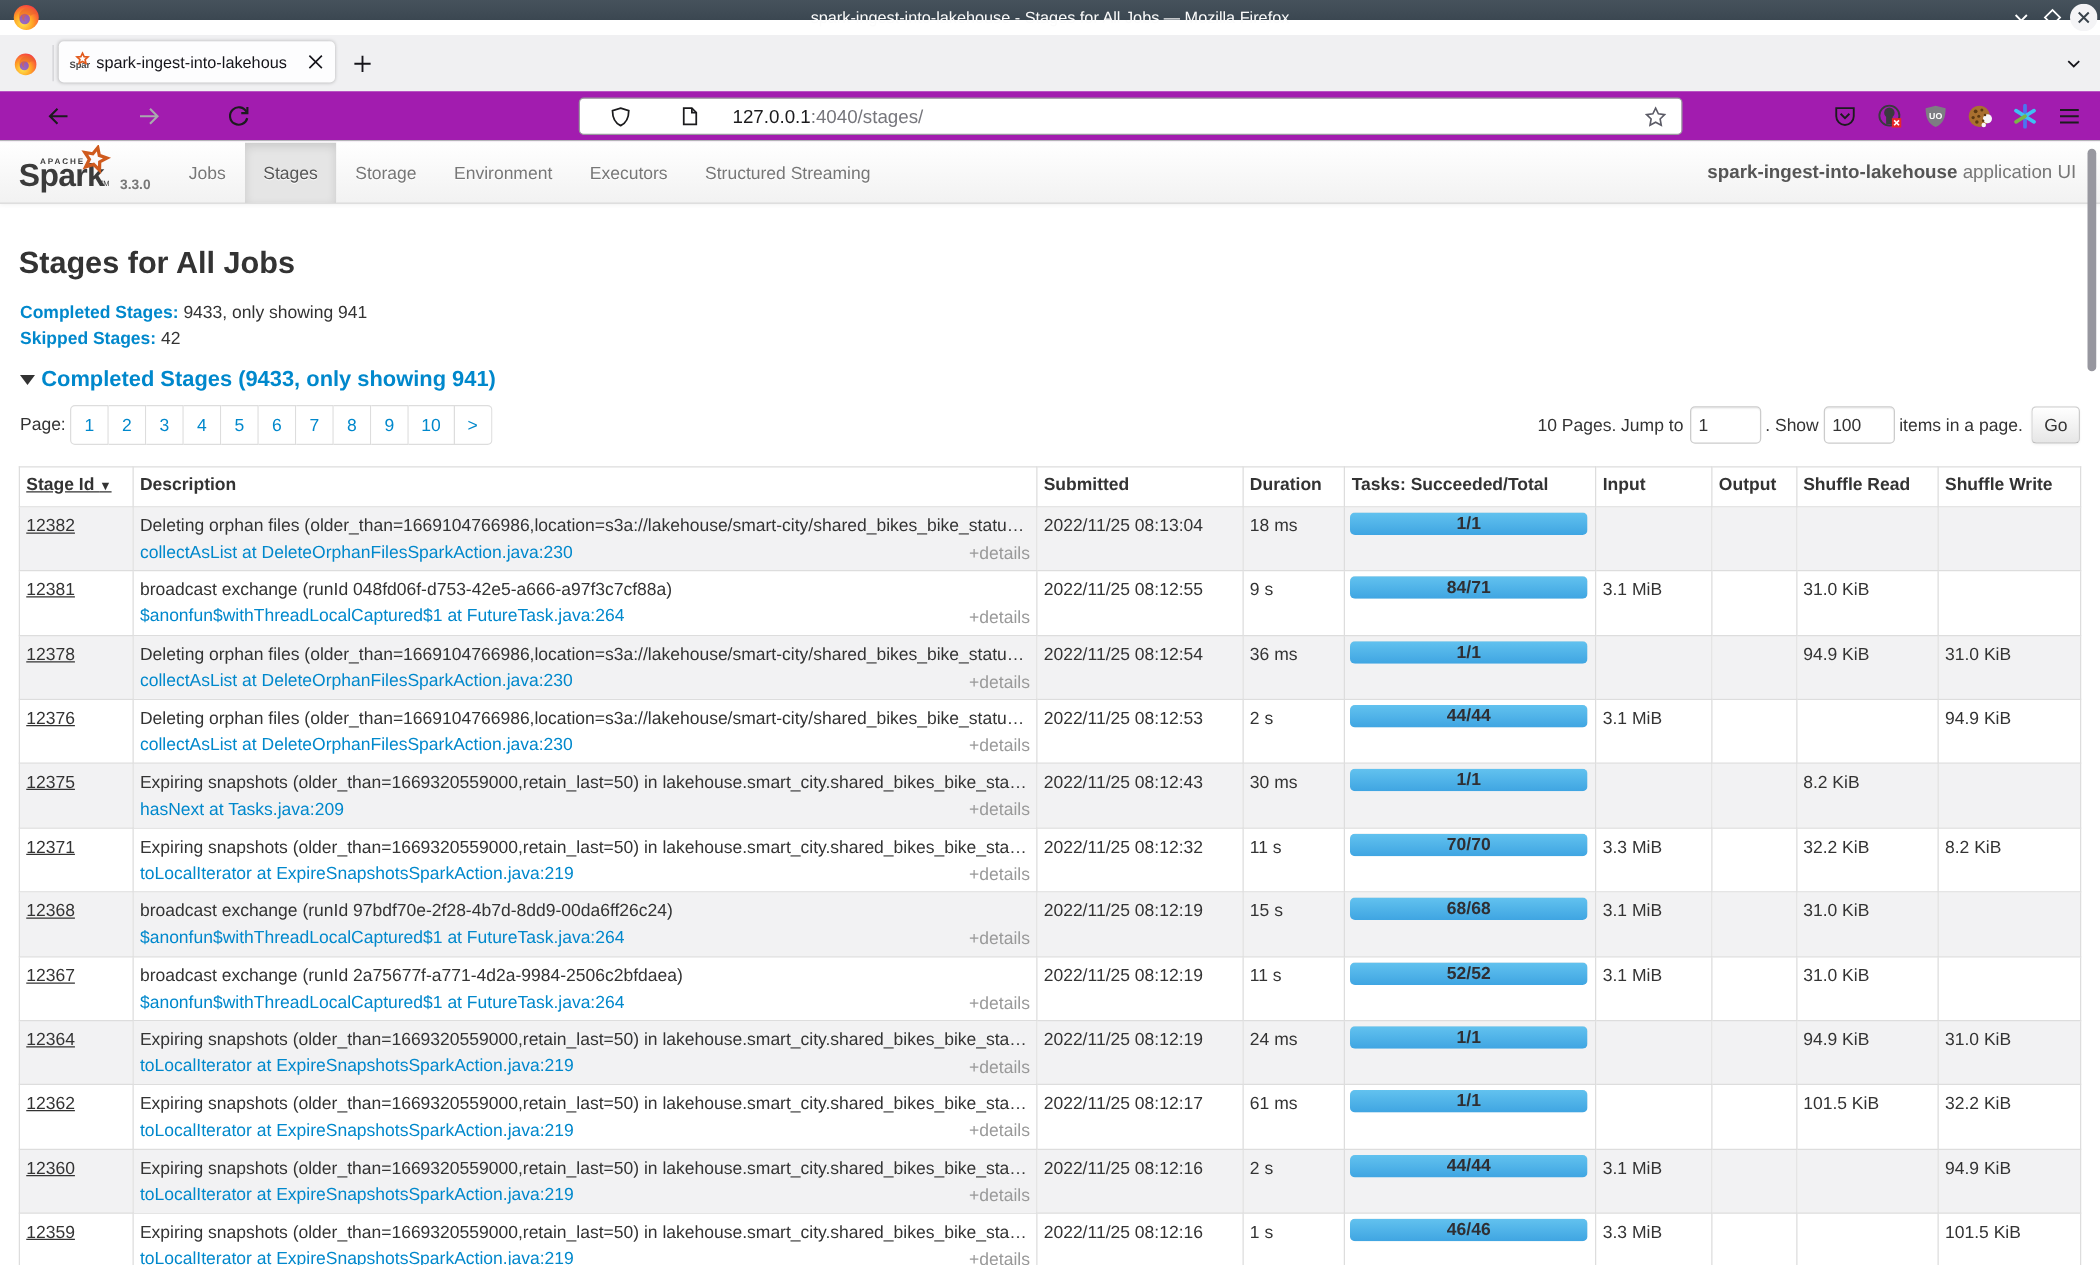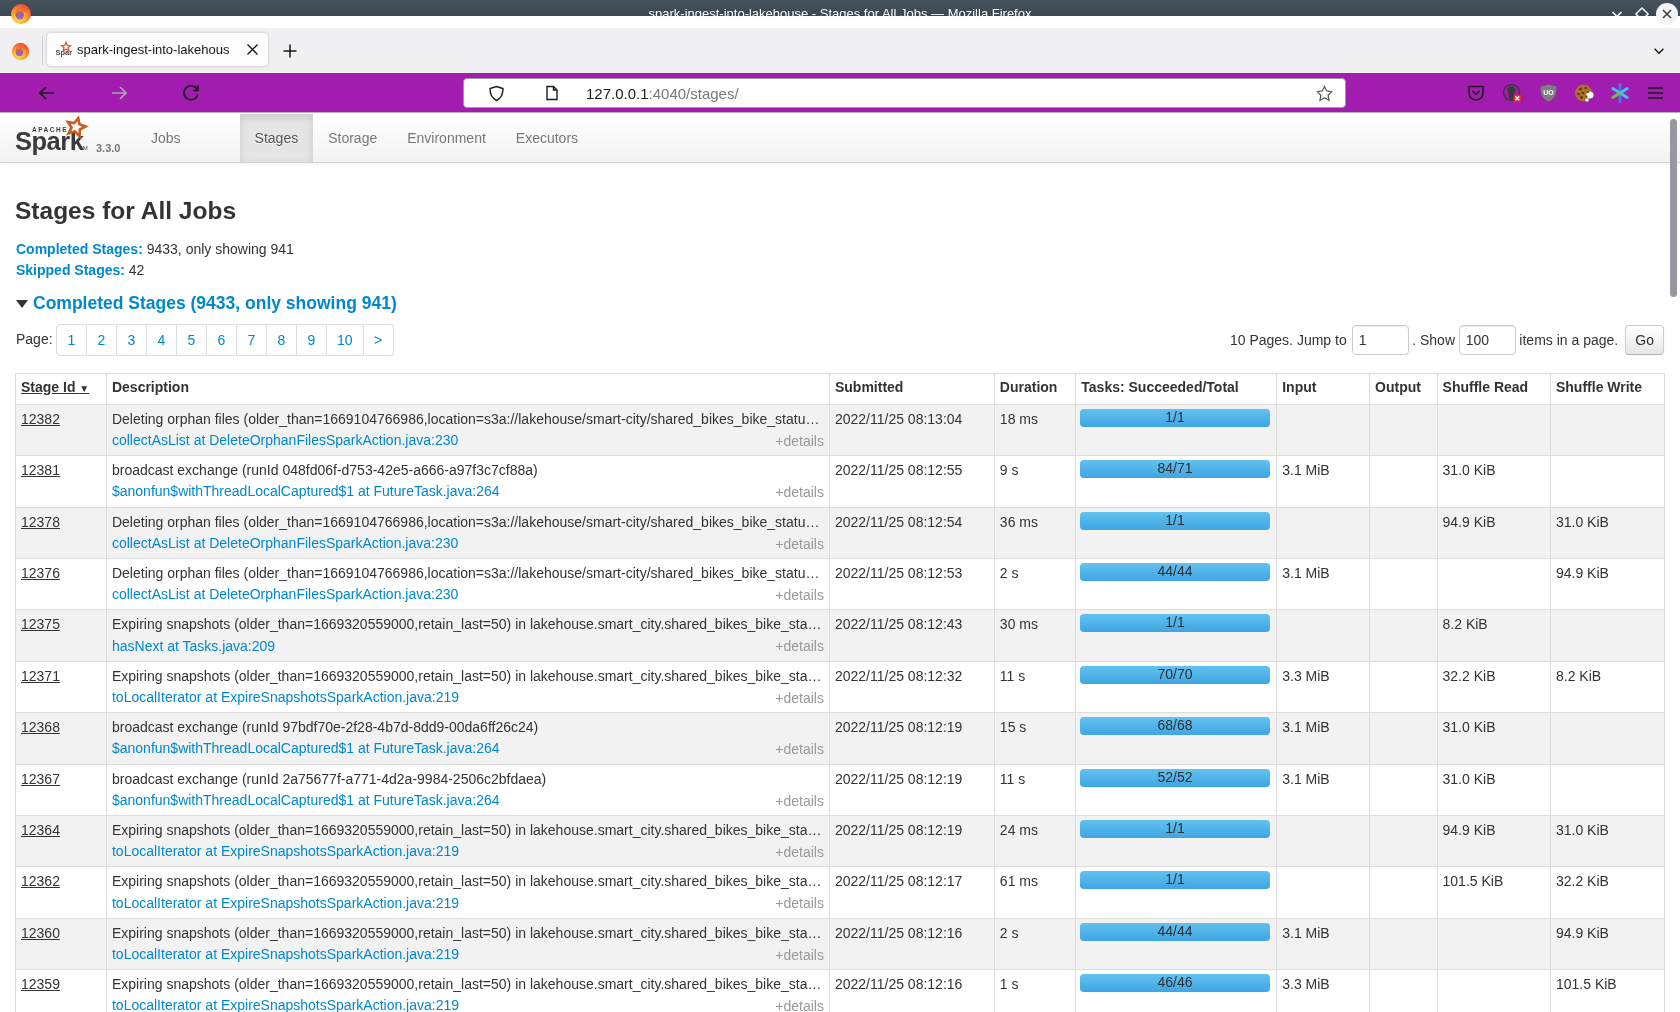--- a/index.html
+++ b/index.html
@@ -37,21 +37,21 @@
 #navbar { position:absolute; left:0; top:1px; width:1680px; height:48px;
   background:linear-gradient(#ffffff,#f2f2f2); border-bottom:1px solid #d4d4d4;
   box-shadow:0 1px 4px rgba(0,0,0,0.065); }
 #sparklogo { position:absolute; left:15px; top:2px; width:140px; height:46px; }
 #sparklogo .word { position:absolute; left:0px; top:10.5px; font-size:25.5px; font-weight:bold; color:#3b3b3b; letter-spacing:-0.5px; }
 #sparklogo .apache { position:absolute; left:17px; top:10px; font-size:6.5px; font-weight:bold; color:#3b3b3b; letter-spacing:1.5px; }
 #sparklogo .tm { position:absolute; left:64px; top:29px; font-size:6px; color:#3b3b3b; }
 #version { position:absolute; left:96px; top:28px; font-size:11px; font-weight:bold; color:#777; }
 #navul { position:absolute; left:136px; top:0px; height:48px; display:flex; }
 #navul .ni { height:28px; padding:10px 15px; font-size:14px; color:#777; line-height:28px; text-shadow:0 1px 0 #fff; }
-#navul .ni.active { background:#e5e5e5; box-shadow:inset 0 3px 8px rgba(0,0,0,0.125); color:#555;margin-left:44px; }
+#navul .ni.active { background:#e5e5e5; box-shadow:inset 0 3px 8px rgba(0,0,0,0.125); color:#555; }
 #appname { position:absolute; right:19px; top:0; height:48px; line-height:48px; font-size:15px; color:#777; }
 #appname b { color:#555; }
 
 #content { position:absolute; left:15px; top:49px; width:1650px; }
 h3.pagetitle { position:absolute; left:0px; top:28.5px; font-size:24.5px; font-weight:bold; color:#333; line-height:40px; white-space:nowrap; }
 #sumlist { position:absolute; left:1px; top:77px; font-size:14px; color:#333; line-height:21px; }
 #sumlist a { color:#0088cc; font-weight:bold; text-decoration:none; }
 #collapseh { position:absolute; left:1px; top:128.3px; font-size:17.5px; font-weight:bold; color:#0088cc; line-height:26px; white-space:nowrap;}
 #collapseh .arrow { display:inline-block; width:0; height:0; border-left:6px solid transparent; border-right:6px solid transparent; border-top:8px solid #333; margin-right:5px; vertical-align:1px;}
 
@@ -78,21 +78,21 @@
 #stagetable th { padding-top:3px; padding-bottom:5px; }
 #stagetable th { text-align:left; font-weight:bold; background:#fff; }
 #stagetable tr.odd td { background:#f2f2f3; }
 #stagetable a { color:#0088cc; text-decoration:none; }
 #stagetable td.taskcell { padding-left:3.5px; padding-right:6px; }
 #stagetable .idcell { padding-left:5px;text-decoration:underline; }
 #stagetable td.dcell { position:relative; }
 .details { position:absolute; right:5px; top:26px; color:#999; }
 .dline1 { overflow:hidden; text-overflow:ellipsis; white-space:nowrap; width:712px; }
 .progress { margin:0; height:18px; border-radius:4px; background:#f7f7f7; position:relative; overflow:hidden;
-  box-shadow:inset 0 1px 2px rgba(0,0,0,0.1); }
+  box-shadow:inset 0 1px 2px rgba(0,0,0,0.1);font-weight:bold; }
 .progress .bar { position:absolute; left:0; top:0; bottom:0; width:100%;
   background:linear-gradient(#62c2ef,#3fa5e2); }
 .progress .ptext { position:absolute; left:0; right:0; top:0; text-align:center; line-height:17px; color:#2f2f33; }
 
 #scrollthumb { position:absolute; right:3px; top:119px; width:7px; height:178px; background:#97979f; border-radius:4px; }
 </style>
 </head>
 <body>
 
 <div id="titlebar">
@@ -252,21 +252,23 @@
       </svg>
       <div class="tm">TM</div>
     </div>
     <div id="version">3.3.0</div>
     <div id="navul">
       <div class="ni">Jobs</div>
       <div class="ni active">Stages</div>
       <div class="ni">Storage</div>
       <div class="ni">Environment</div>
       <div class="ni">Executors</div>
+      <div class="ni">Structured Streaming</div>
     </div>
+    <div id="appname"><b>spark-ingest-into-lakehouse</b> application UI</div>
   </div>
   <div id="content">
     <h3 class="pagetitle">Stages for All Jobs</h3>
     <div id="sumlist">
       <div><a>Completed Stages:</a> 9433, only showing 941</div>
       <div><a>Skipped Stages:</a> 42</div>
     </div>
     <div id="collapseh"><span class="arrow"></span>Completed Stages (9433, only showing 941)</div>
     <div id="pagerow">
       <div id="pagelabel">Page:</div>

